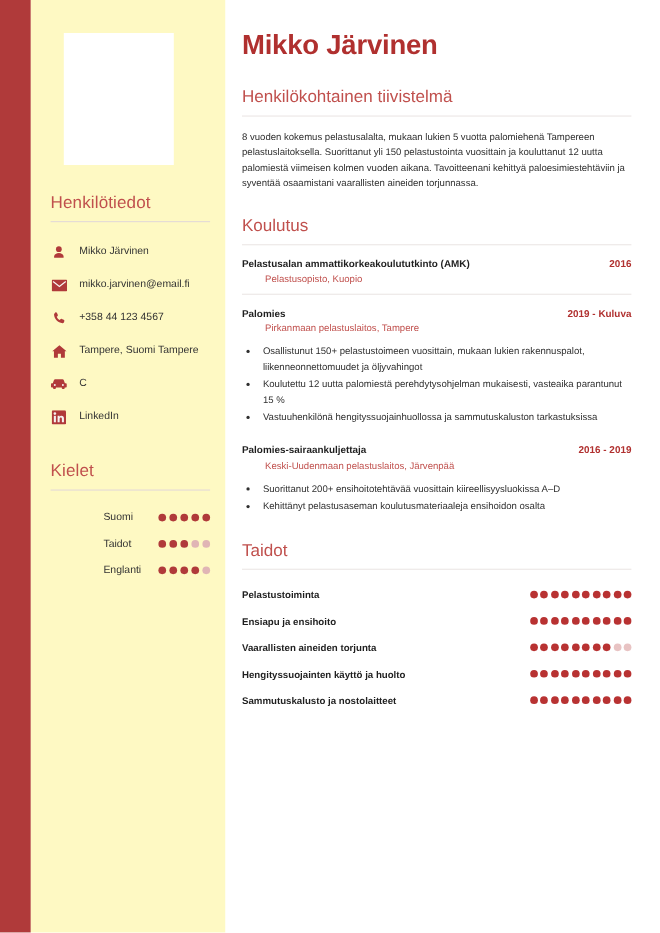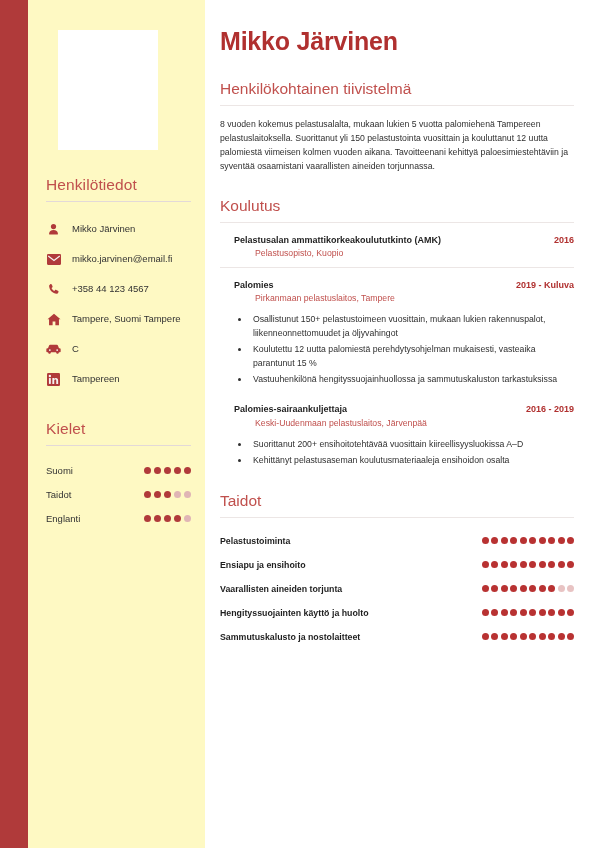--- a/index.html
+++ b/index.html
@@ -82,20 +82,21 @@
   
   .lang-row {
     display: flex;
     align-items: center;
     justify-content: space-between;
     height: 24px;
   }
   .lang-name {
     font-size: 9.5px;
     color: #333333;
+    margin-left: 48px;
   }
   .dots { display: flex; gap: 3px; align-items: center; }
   .dot {
     width: 7px; height: 7px;
     border-radius: 50%;
     background: #b03a3a;
   }
   .dot.off { background: #e0b5b5; }
 
   
@@ -124,21 +125,21 @@
     margin: 7px 0 11px 0;
   }
   .summary {
     font-size: 8.7px;
     line-height: 1.62;
     color: #2f2f2f;
     text-align: left;
   }
 
   
-  .entry { margin-bottom: 2px; margin-left: 14px; }
+  .entry { margin-bottom: 2px; }
   .entry-head {
     display: flex;
     justify-content: space-between;
     align-items: flex-start;
     gap: 10px;
   }
   .entry-title {
     font-size: 9px;
     font-weight: bold;
     color: #1f1f1f;
@@ -252,21 +253,21 @@
         </div>
         <div class="contact-row">
           <span class="c-icon">
             <svg width="13" height="13" viewBox="0 0 16 16">
               <rect x="0" y="0" width="16" height="16" rx="1.6"></rect>
               <rect x="2.4" y="6.2" width="2.3" height="7.2" fill="#f6f2f1"></rect>
               <circle cx="3.55" cy="3.7" r="1.45" fill="#f6f2f1"></circle>
               <path d="M6.6 6.2h2.2v1c.4-.7 1.2-1.2 2.2-1.2 1.8 0 2.7 1.1 2.7 3.1v4.3h-2.3V9.6c0-1-.4-1.6-1.2-1.6s-1.3.6-1.3 1.6v3.8H6.6z" fill="#f6f2f1"></path>
             </svg>
           </span>
-          <span class="contact-text">Tampereen</span>
+          <span class="contact-text">LinkedIn</span>
         </div>
       </div>
 
     <div class="side-h">Kielet</div>
     <div class="side-rule"></div>
 
     <div id="language-list">
         <div class="lang-row">
           <span class="lang-name">Suomi</span>
           <span class="dots">

